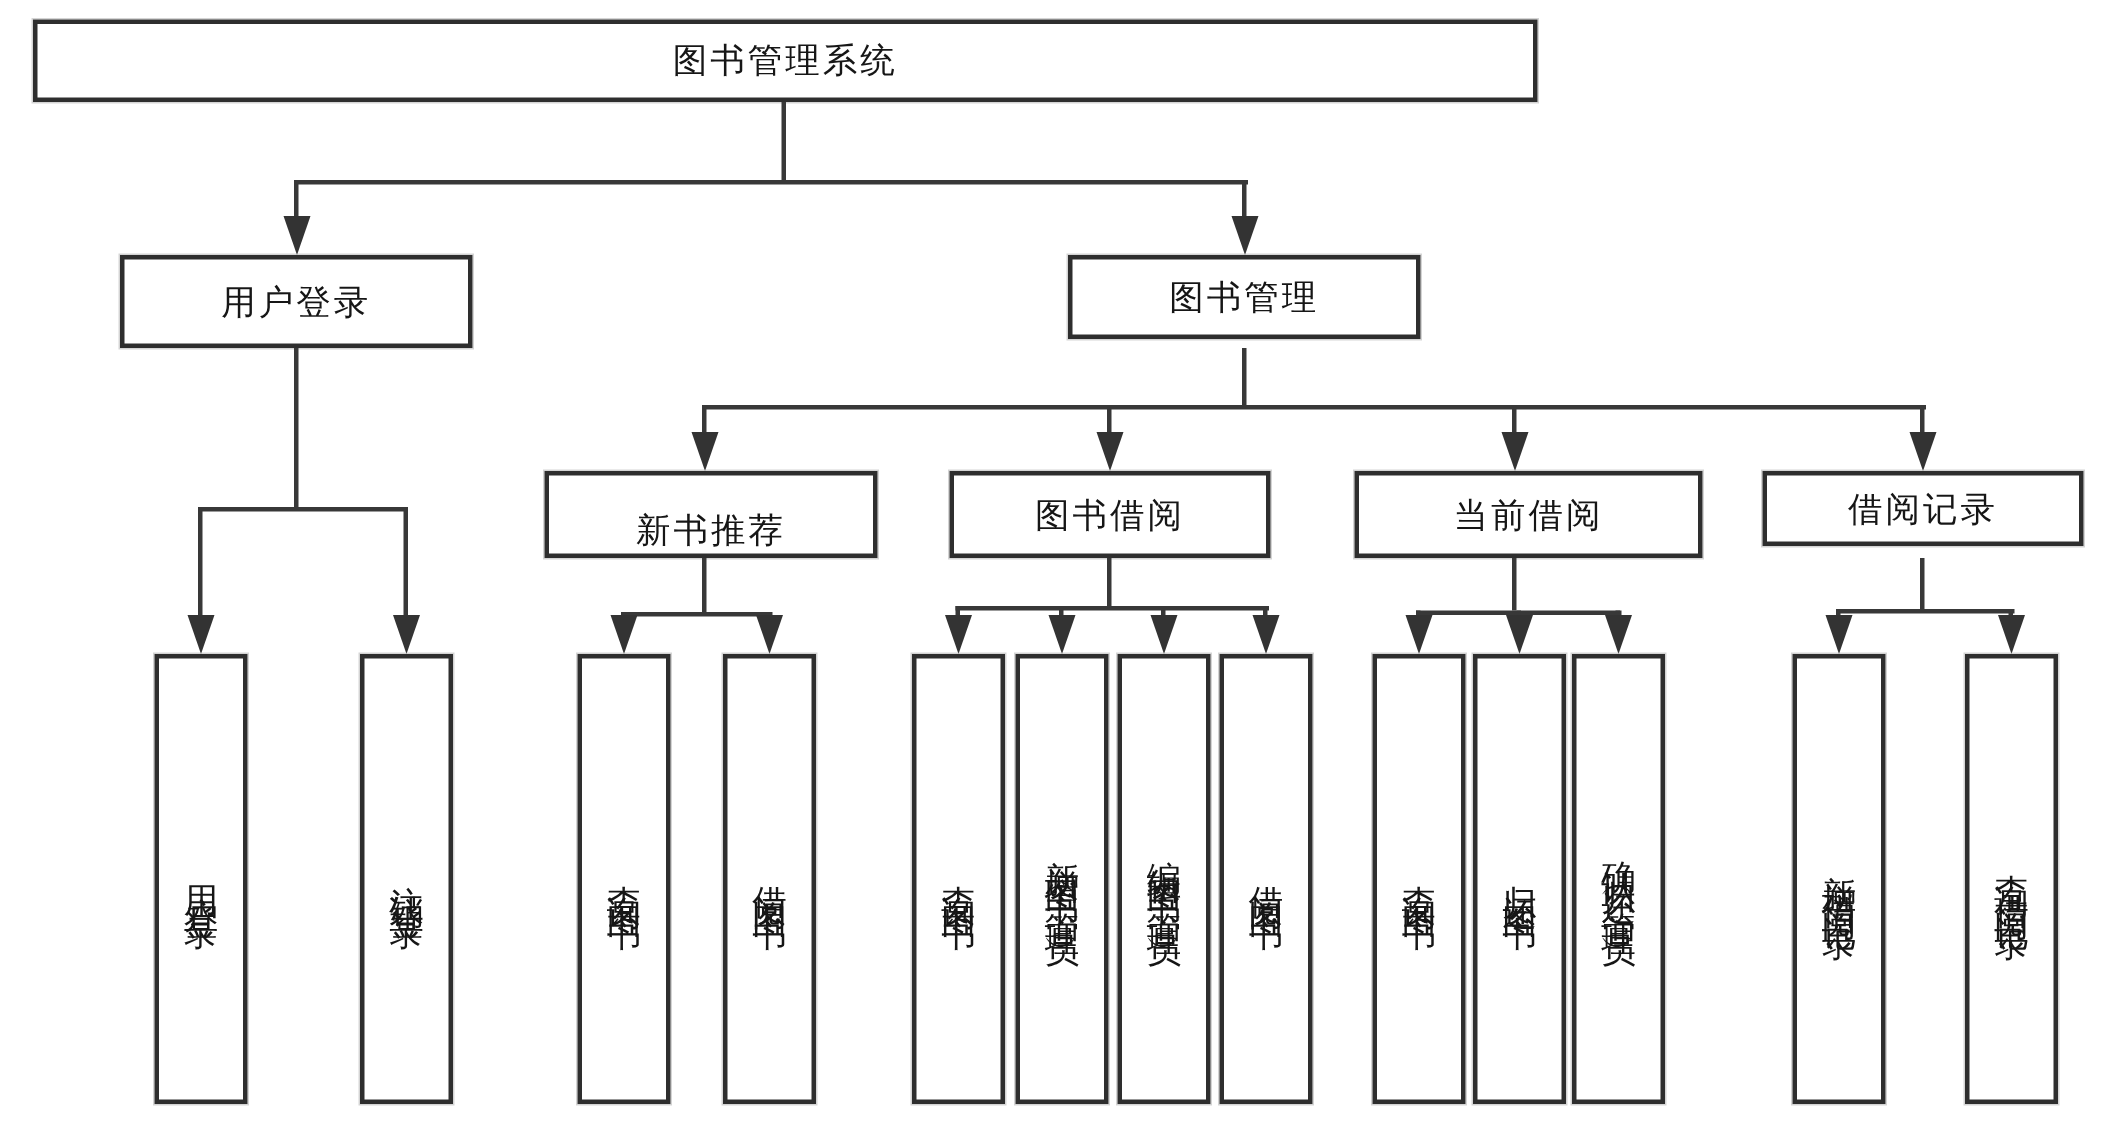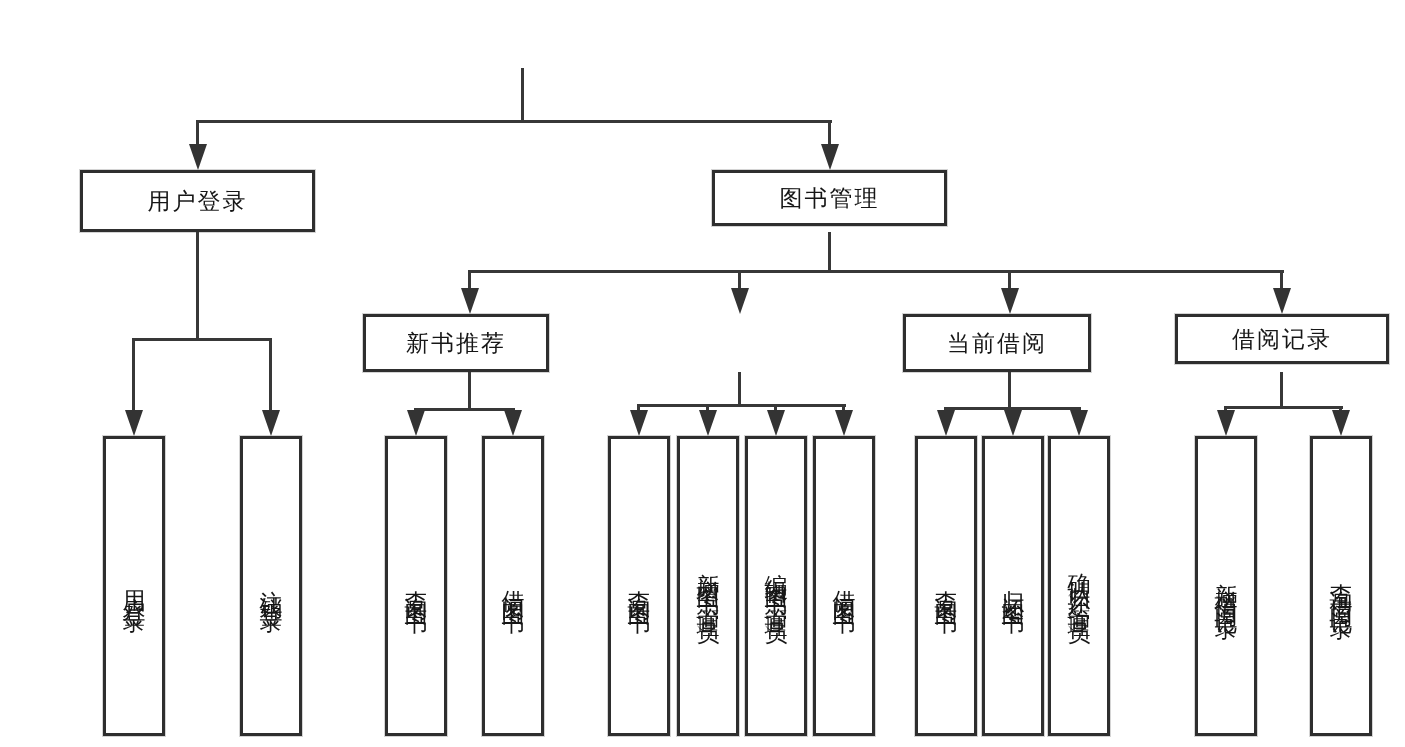--- a/index.html
+++ b/index.html
@@ -47,20 +47,23 @@
     letter-spacing: 1px;
     z-index: 10;
     white-space: nowrap;
   }
 </style>
 </head>
 <body>
 
 <div id="canvas">
 
+  <div class="box h" style="left:22px; top:13px; width:1003px; height:55px;">
+    <span>图书管理系统</span>
+  </div>
 
   <div class="line" style="left:521px; top:68px; width:3px; height:52px;"></div>
   <div class="line" style="left:196px; top:120px; width:636px; height:3px;"></div>
   <div class="line" style="left:196px; top:120px; width:3px; height:28px;"></div>
   <div class="arrow" style="left:189px; top:144px;"></div>
   <div class="line" style="left:828px; top:120px; width:3px; height:28px;"></div>
   <div class="arrow" style="left:821px; top:144px;"></div>
 
   <div class="box h" style="left:80px; top:170px; width:235px; height:62px;">
     <span>用户登录</span>
@@ -80,24 +83,27 @@
   <div class="line" style="left:468px; top:270px; width:816px; height:3px;"></div>
   <div class="line" style="left:468px; top:270px; width:3px; height:20px;"></div>
   <div class="arrow" style="left:461px; top:288px;"></div>
   <div class="line" style="left:738px; top:270px; width:3px; height:20px;"></div>
   <div class="arrow" style="left:731px; top:288px;"></div>
   <div class="line" style="left:1008px; top:270px; width:3px; height:20px;"></div>
   <div class="arrow" style="left:1001px; top:288px;"></div>
   <div class="line" style="left:1280px; top:270px; width:3px; height:20px;"></div>
   <div class="arrow" style="left:1273px; top:288px;"></div>
 
-  <div class="box h" style="left:363px; top:314px; width:186px; height:58px;">
+  <div class="box h" style="left:363px; top:314px; width:222px; height:58px;align-items:flex-end;">
     <span>新书推荐</span>
   </div>
-  <div class="box h" style="left:903px; top:314px; width:188px; height:58px;text-align:center;">
+  <div class="box h" style="left:633px; top:314px; width:214px; height:58px;">
+    <span>图书借阅</span>
+  </div>
+  <div class="box h" style="left:903px; top:314px; width:232px; height:58px;text-align:center;">
     <span>当前借阅</span>
   </div>
   <div class="box h" style="left:1175px; top:314px; width:214px; height:50px;">
     <span>借阅记录</span>
   </div>
 
   <div class="line" style="left:468px; top:372px; width:3px; height:36px;"></div>
   <div class="line" style="left:414px; top:408px; width:101px; height:3px;"></div>
   <div class="line" style="left:414px; top:408px; width:3px; height:6px;"></div>
   <div class="arrow" style="left:407px; top:410px;"></div>

